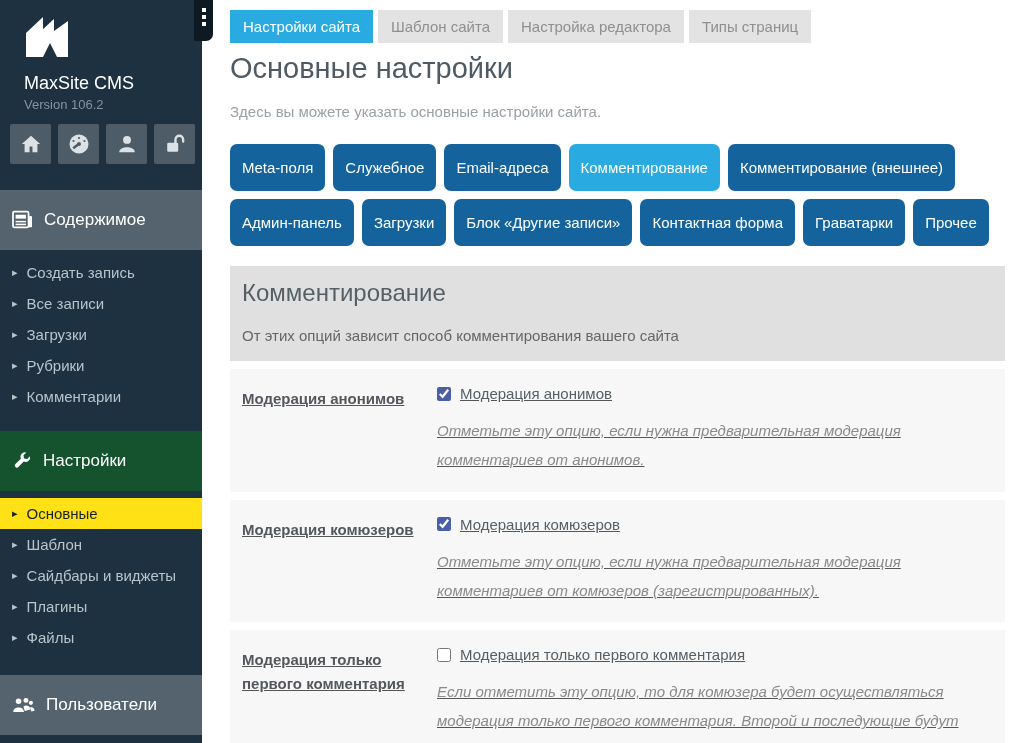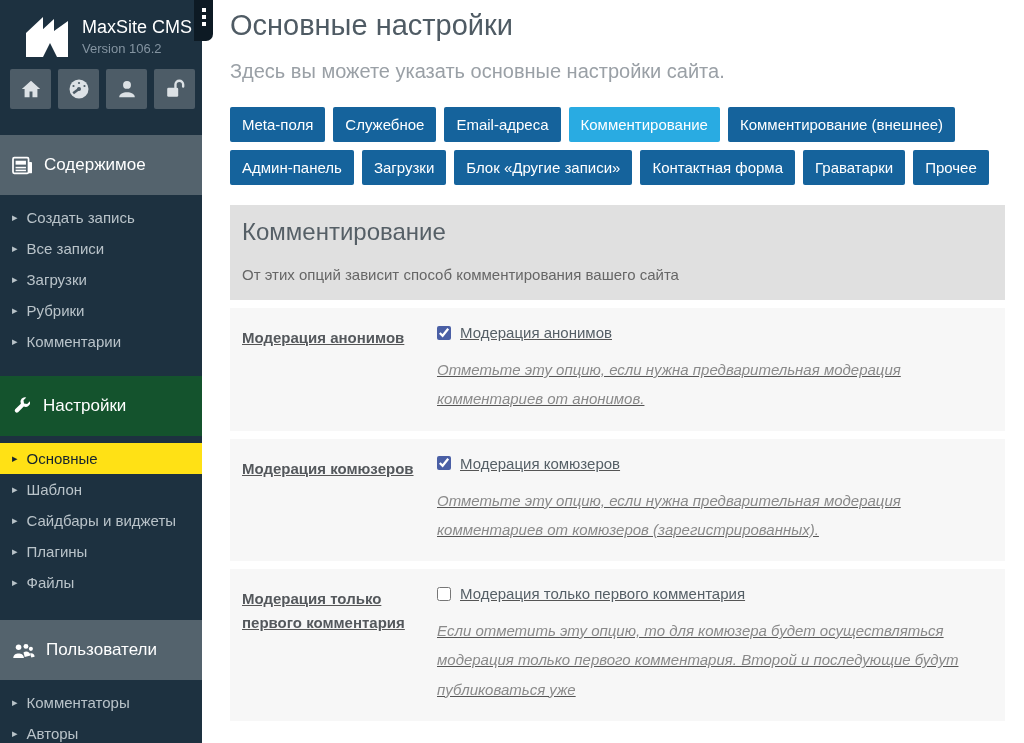--- a/index.html
+++ b/index.html
@@ -6,21 +6,21 @@
   html,body { width:1024px; height:743px; }
   body {
     font-family: "Liberation Sans", sans-serif;
     background:#fff; color:#555; overflow:hidden; position:relative;
   }
   
   .sidebar {
     position:absolute; left:0; top:0; width:202px; height:743px;
     background:#1d3140; overflow:hidden;
   }
-  .brand { display:flex; align-items:flex-start; padding:13px 8px 4px 24px; gap:12px; }
+  .brand { display:flex; align-items:flex-start; padding:13px 8px 4px 24px; gap:12px;flex-direction:column; }
   .brand svg { flex:0 0 auto; margin-top:2px; }
   .brand-title { color:#fff; font-size:18px; line-height:1.25; padding-top:3px; }
   .brand-version { color:#8494a1; font-size:13px; margin-top:2px; }
   .menu-toggle {
     position:absolute; left:194px; top:0; width:19px; height:41px;
     background:#0d1a24; border-radius:0 0 7px 0; cursor:pointer;
     display:flex; flex-direction:column; align-items:center; padding-top:8px; gap:3px;
   }
   .menu-toggle i { width:4px; height:4px; background:#fff; display:block; }
   .icon-row { display:flex; gap:7px; padding:8px 0 0 10px; }
@@ -44,25 +44,25 @@
   .side-item.active .arrow { color:#16242e; }
   
   .main { position:absolute; left:230px; top:0; width:775px; }
   .tabs { display:flex; gap:5px; margin-top:10px; }
   .tab {
     background:#e3e3e3; color:#8f8f8f; font-size:15px; padding:8px 13px;
     cursor:pointer; white-space:nowrap;
   }
   .tab.active { background:#29abe2; color:#fff; }
   h1.page-title { font-size:29px; font-weight:400; color:#4f5b64; margin-top:9px; }
-  .page-subtitle { font-size:20px; color:#9aa0a6; margin-top:18px; }
+  .page-subtitle { font-size:15px; color:#9aa0a6; margin-top:18px; }
   .filter-buttons { display:flex; flex-wrap:wrap; gap:8px; margin-top:24px; width:775px; }
   .fbtn {
-    background:#15639c; color:#fff; font-size:15px; padding:0 12px; height:35px;
-    display:flex; align-items:center; border:none; border-radius:2px; cursor:pointer;
+    background:#15639c; color:#fff; font-size:15px; padding:0 12px; height:47px;
+    display:flex; align-items:center; border:none; border-radius:7px; cursor:pointer;
     font-family:"Liberation Sans",sans-serif; white-space:nowrap;
   }
   .fbtn.active { background:#29abe2; }
   .section-box { margin-top:20px; background:#e0e0e0; padding:13px 12px 17px; }
   .section-title { font-size:24px; font-weight:400; color:#555f66; }
   .section-desc { font-size:15px; color:#666; margin-top:20px; }
   .setting-row { display:flex; background:#f7f7f7; margin-top:8px; padding:16px 15px 17px 12px;text-decoration:underline; }
   .setting-label {
     flex:0 0 182px; font-weight:bold; font-size:15px; color:#54585c; line-height:1.6;
     padding-top:2px;
@@ -208,20 +208,26 @@
 
 </aside>
 
 <div class="menu-toggle">
   <i></i>
   <i></i>
   <i></i>
 </div>
 
 <main class="main">
+  <div class="tabs">
+    <div class="tab active">Настройки сайта</div>
+    <div class="tab">Шаблон сайта</div>
+    <div class="tab">Настройка редактора</div>
+    <div class="tab">Типы страниц</div>
+  </div>
 
   <h1 class="page-title">Основные настройки</h1>
   <div class="page-subtitle">Здесь вы можете указать основные настройки сайта.</div>
 
   <div class="filter-buttons">
     <button class="fbtn">Meta-поля</button>
     <button class="fbtn">Служебное</button>
     <button class="fbtn">Email-адреса</button>
     <button class="fbtn active">Комментирование</button>
     <button class="fbtn">Комментирование (внешнее)</button>

